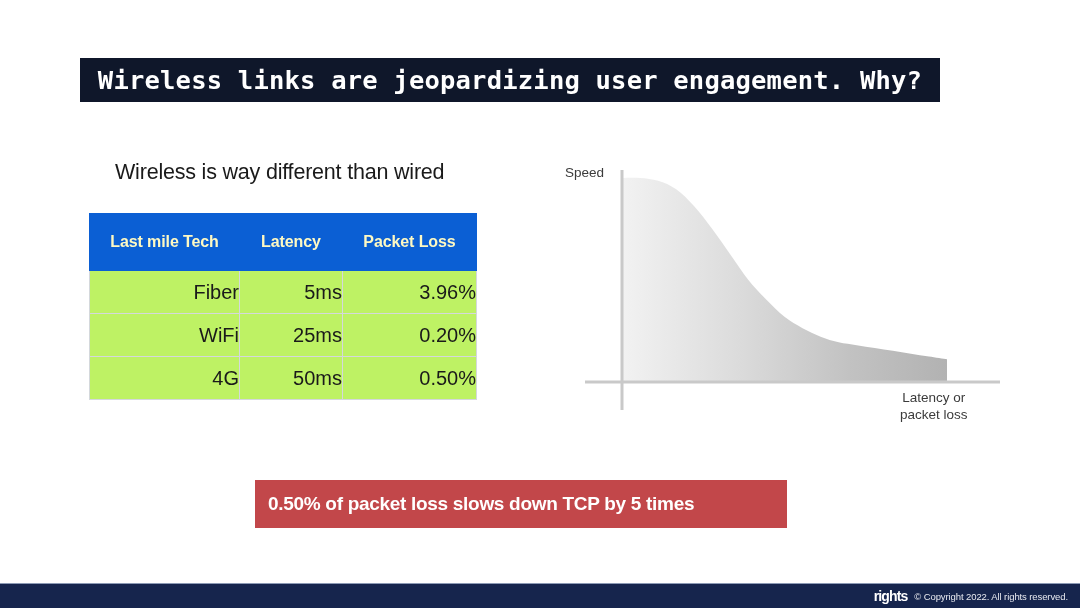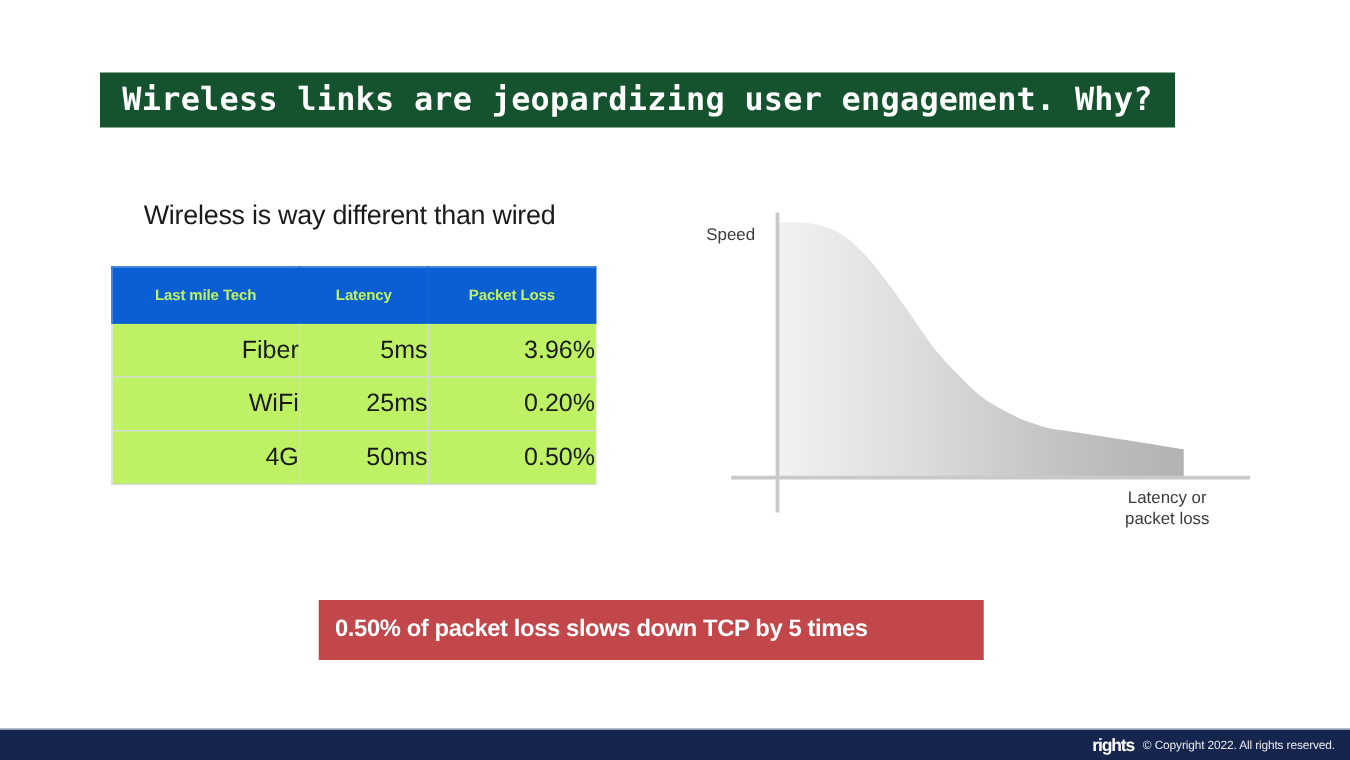--- a/index.html
+++ b/index.html
@@ -13,21 +13,21 @@
     position: relative;
     width: 1080px; height: 608px;
     background: #ffffff;
   }
 
   
   .title-bar {
     position: absolute;
     left: 80px; top: 58px;
     width: 860px; height: 44px;
-    background: #14532d;
+    background: #0f172a;
     display: flex;
     align-items: center;
     justify-content: center;
   }
   .title-text {
     font-family: "DejaVu Sans Mono", "Liberation Mono", monospace;
     font-size: 25.5px;
     font-weight: bold;
     color: #ffffff;
     letter-spacing: 0.2px;
@@ -46,24 +46,24 @@
 
   .tech-table {
     position: absolute;
     left: 89px; top: 213px;
     width: 387px;
     border-collapse: collapse;
     table-layout: fixed;
   }
   .tech-table th {
     background: #0b5fd4;
-    color: #bef264;
-    font-size: 12px;
-    font-weight: bold;
-    height: 45px;
+    color: #fef9c3;
+    font-size: 16px;
+    font-weight: bold;
+    height: 57px;
     text-align: center;
     border: 1px solid #0b5fd4;
     letter-spacing: -0.1px;
   }
   .tech-table td {
     background: #bef264;
     color: #1a1a1a;
     font-size: 20px;
     height: 43px;
     text-align: right;
@@ -75,21 +75,21 @@
 
   
   .chart {
     position: absolute;
     left: 555px; top: 160px;
     width: 460px; height: 270px;
   }
   .chart svg { display: block; }
   .chart-ylabel {
     position: absolute;
-    left: 10px; top: 20px;
+    left: 10px; top: 5px;
     font-size: 13.5px;
     color: #3b3b3b;
     text-align: right;
   }
   .chart-xlabel {
     position: absolute;
     left: 345px; top: 229px;
     font-size: 13.5px;
     line-height: 17px;
     color: #3b3b3b;

